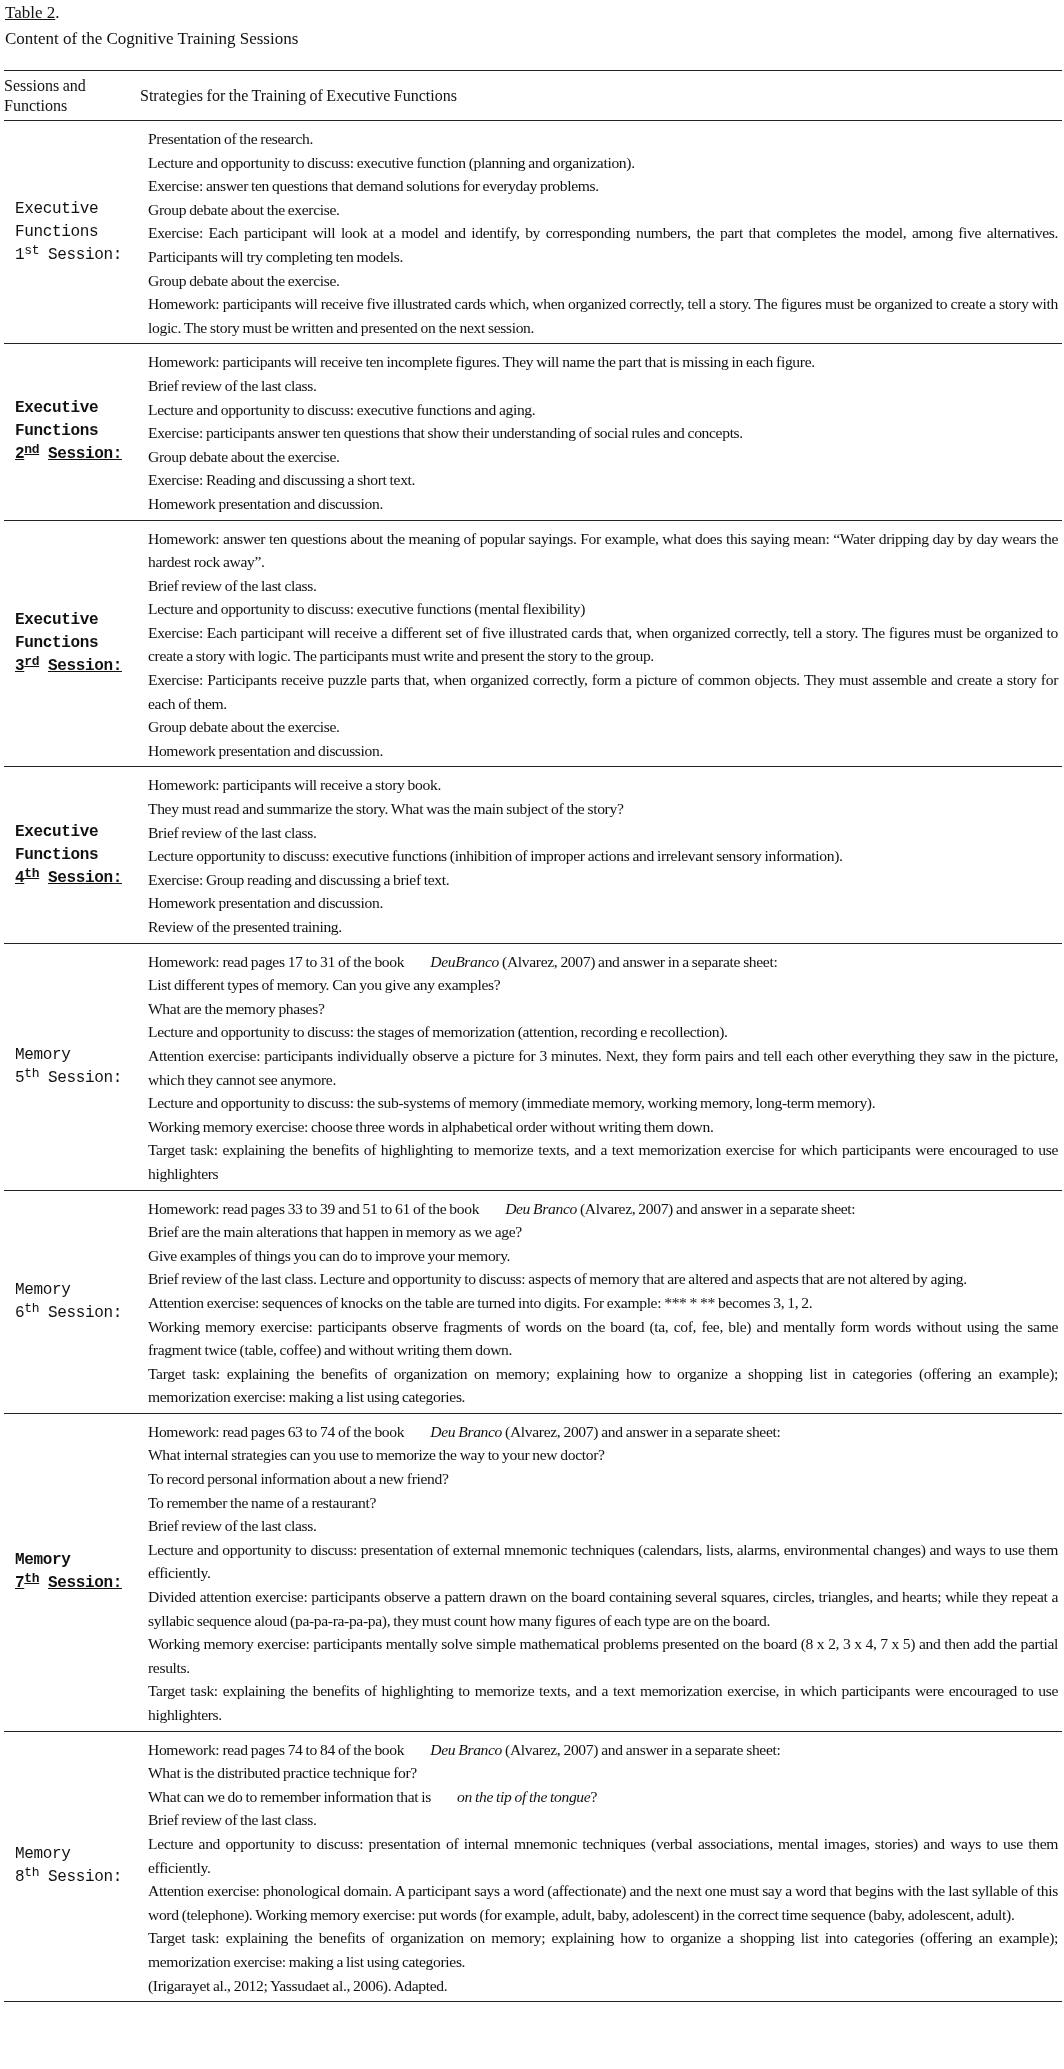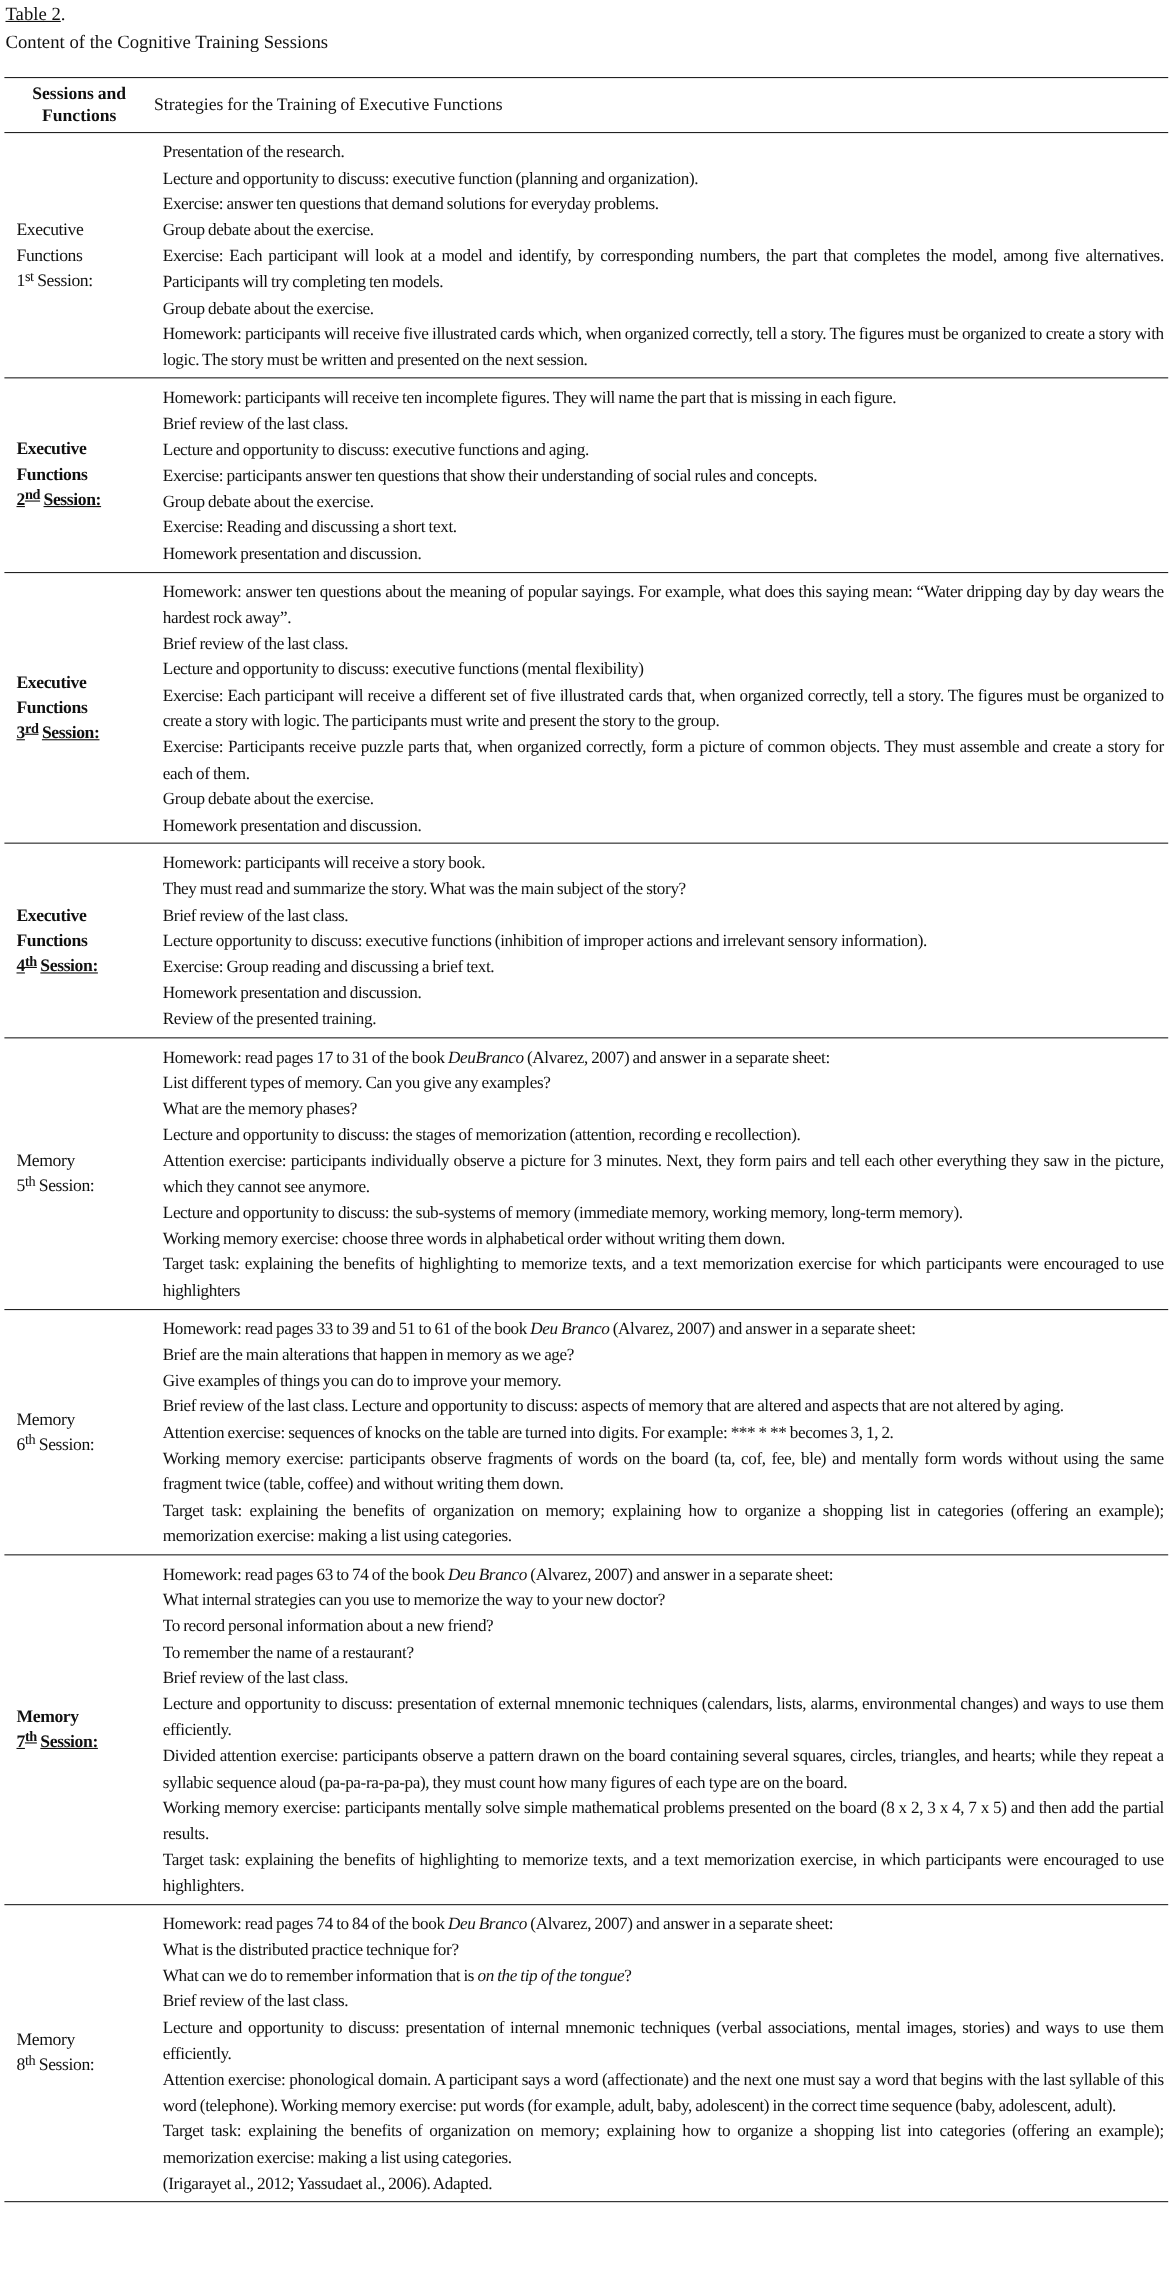--- a/index.html
+++ b/index.html
@@ -24,41 +24,42 @@
   }
   table.t thead th {
     font-weight: normal;
     border-top: 1.5px solid #222;
     border-bottom: 1.5px solid #222;
     padding: 5px 0 4px 0;
     line-height: 20px;
     font-size: 16px;
     letter-spacing: 0;
   }
-  table.t thead th.c1 { width: 124px; text-align: center; font-weight: bold; }
+  table.t thead th.c1 { width: 124px; text-align: left; }
   table.t thead th.c2 { text-align: left; }
   table.t tbody td {
     border-bottom: 1.5px solid #222;
     vertical-align: middle;
   }
   table.t tbody td.sess {
     width: 124px;
     padding-left: 11px;
     line-height: 23px;
     font-size: 16px;
+    font-family: Liberation Mono, monospace;
   }
   table.t tbody td.sess.bold { font-weight: bold; }
   .sess .u { text-decoration: underline; }
   table.t tbody td.items {
     padding: 6px 4px 4px 8px;
     line-height: 23.6px;
   }
   .item { text-align: justify; }
   sup { font-size: 13px; line-height: 0; vertical-align: 5px; }
-  i { font-style: italic; }
+  i { font-style: italic; margin-left: 23px; }
 </style>
 </head>
 <body>
 
 <div class="page">
   <div class="caption">
     <div><span class="label">Table 2</span><span>.</span></div>
     <div>Content of the Cognitive Training Sessions</div>
   </div>
 

